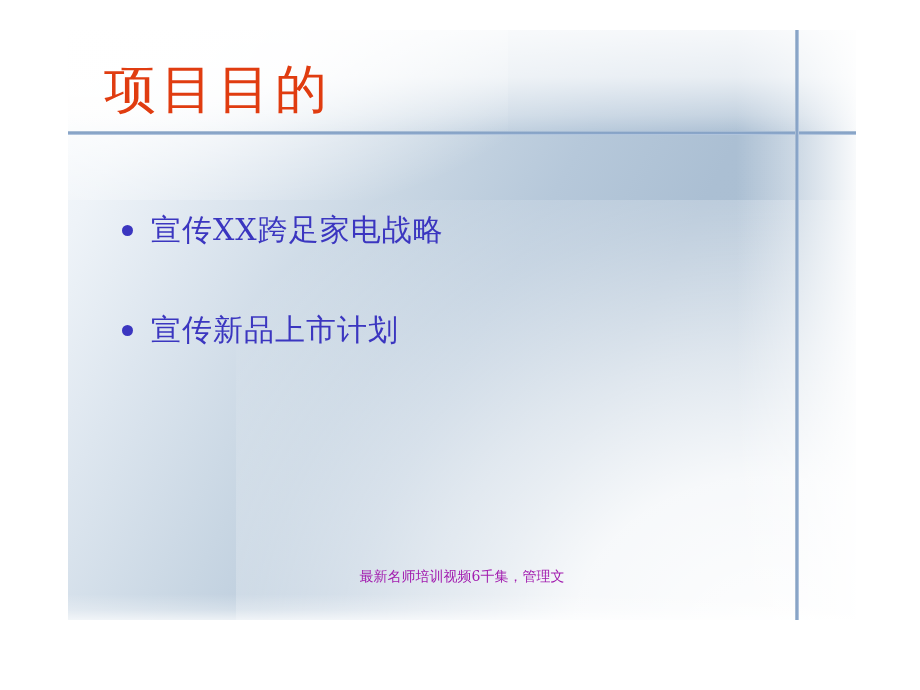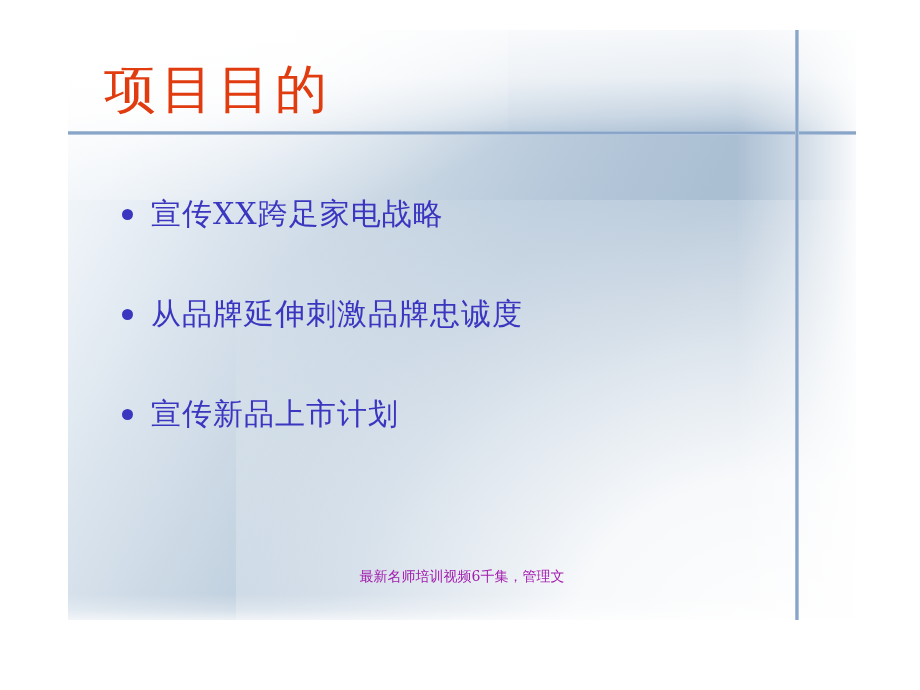--- a/index.html
+++ b/index.html
@@ -132,21 +132,21 @@
     color: #e03c10;
     font-family: "DejaVu Serif", "Liberation Serif", serif;
     white-space: nowrap;
     text-shadow: 0 1px 0 rgba(255,255,255,0.55);
   }
 
   
   .bullet-list {
     position: absolute;
     left: 122px;
-    top: 192px;
+    top: 208px;
     width: 650px;
   }
   .bullet-item {
     display: flex;
     align-items: flex-start;
     margin-bottom: 56px;
   }
   .bullet-item:last-child { margin-bottom: 14px; }
   .bullet-marker {
     flex: 0 0 auto;
@@ -199,24 +199,20 @@
 
   <div class="slide-title">项目目的</div>
 
   <div class="bullet-list">
 
     <div class="bullet-item">
       <span class="bullet-marker"></span>
       <span class="bullet-text">宣传XX跨足家电战略</span>
     </div>
 
-    <div class="bullet-item">
-      <span class="bullet-marker"></span>
-      <span class="bullet-text">从品牌延伸刺激品牌忠诚度</span>
-    </div>
 
     <div class="bullet-item">
       <span class="bullet-marker"></span>
       <span class="bullet-text">宣传新品上市计划</span>
     </div>
 
   </div>
 
   <div class="footer-note">
     <span class="footer-line">最新名师培训视频6千集，管理文</span>

